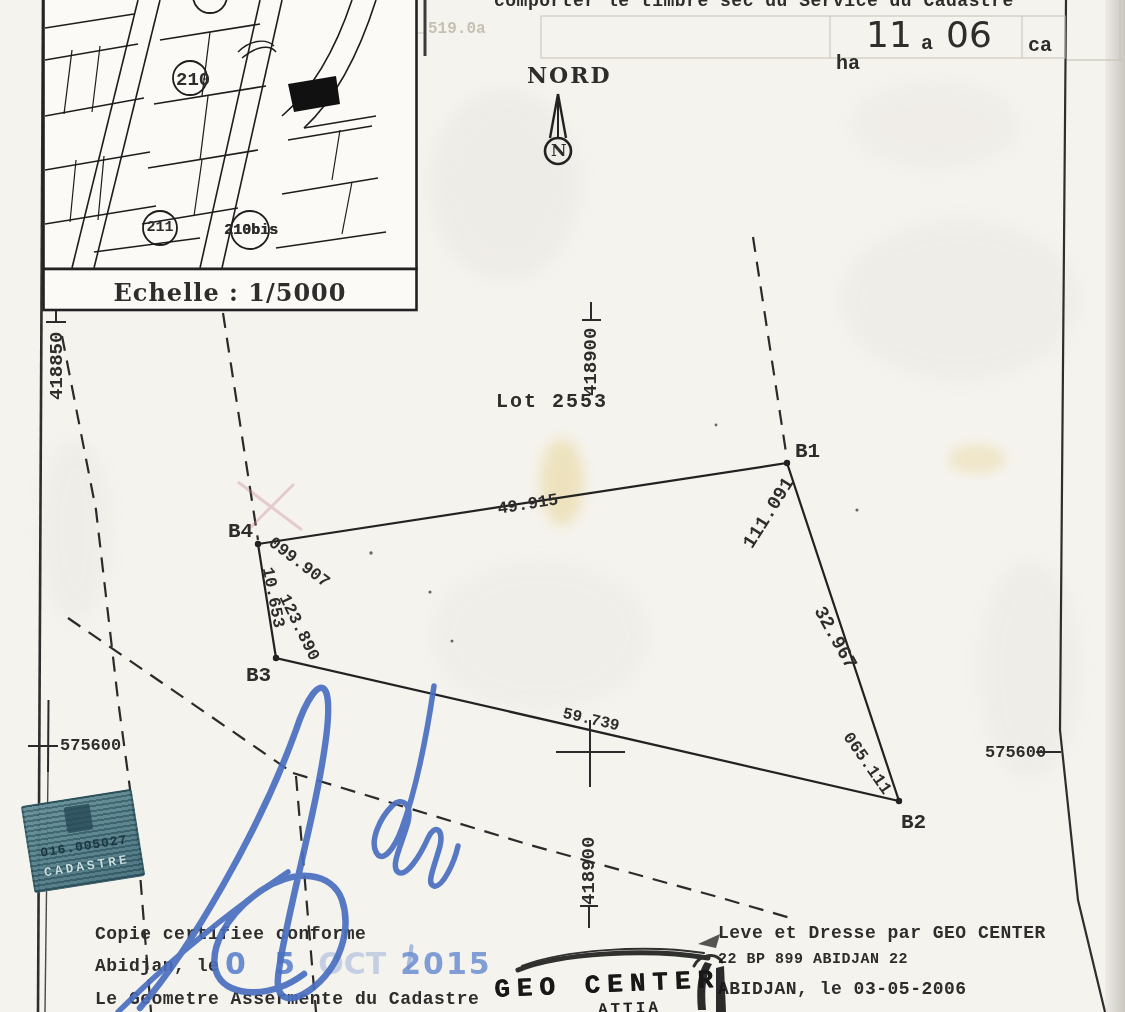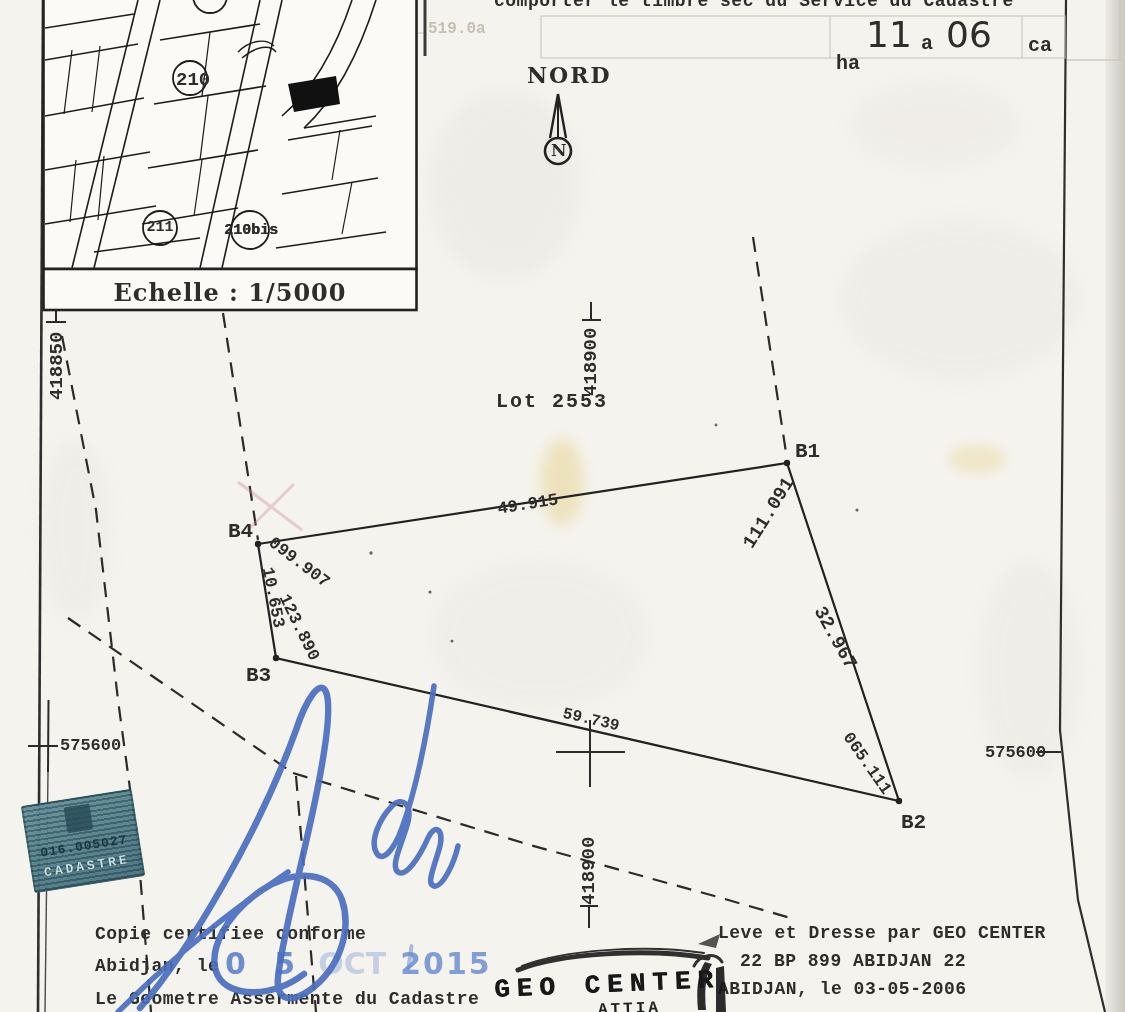--- a/index.html
+++ b/index.html
@@ -214,21 +214,21 @@
   <div class="t mono" style="left:729px;top:502px;width:80px;text-align:center;font-size:19px;transform:rotate(-58deg);">111.091</div>
   <div class="t mono" style="left:827px;top:754px;width:80px;text-align:center;font-size:17px;transform:rotate(55deg);">065.111</div>
   <div class="t mono" style="left:259px;top:618px;width:80px;text-align:center;font-size:17px;transform:rotate(64deg);">123.890</div>
   <div class="t mono" style="left:258px;top:553px;width:82px;text-align:center;font-size:17px;transform:rotate(37deg);">099.907</div>
 
   <div class="t mono" style="left:95px;top:924px;font-size:18px;letter-spacing:.5px;">Copie certifiee conforme</div>
   <div class="t mono" style="left:95px;top:956px;font-size:18px;letter-spacing:.5px;">Abidjan, le</div>
   <div class="t mono" style="left:95px;top:989px;font-size:18px;letter-spacing:.5px;">Le Geometre Assermente du Cadastre</div>
 
   <div class="t mono" style="left:718px;top:923px;font-size:18px;letter-spacing:.5px;">Leve et Dresse par GEO CENTER</div>
-  <div class="t mono" style="left:740px;top:951px;font-size:18px;letter-spacing:.5px;">22 BP 899 ABIDJAN 22</div>
+  <div class="t mono" style="left:718px;top:951px;font-size:15px;letter-spacing:.5px;">22 BP 899 ABIDJAN 22</div>
   <div class="t mono" style="left:718px;top:979px;font-size:18px;letter-spacing:.5px;">ABIDJAN, le 03-05-2006</div>
 
   <div class="cadastre-stamp">
     <div class="stripes"></div>
     <div class="emblem"></div>
     <div class="num">016.005027</div>
     <div class="lbl">CADASTRE</div>
   </div>
 
   <div class="date-stamp">

